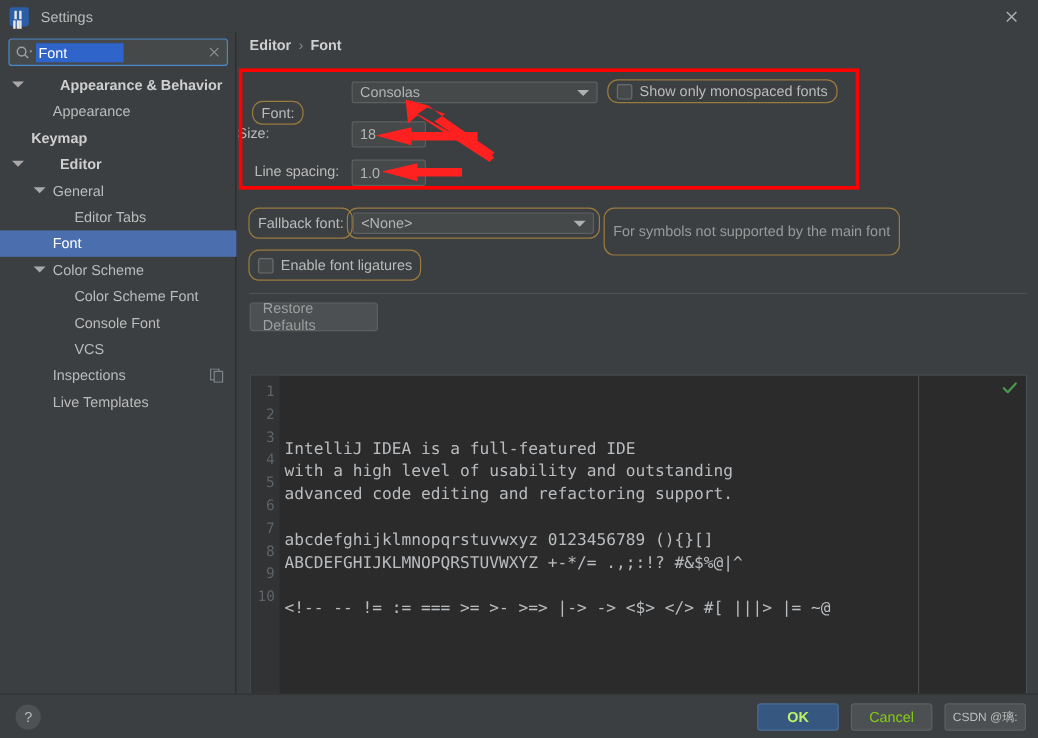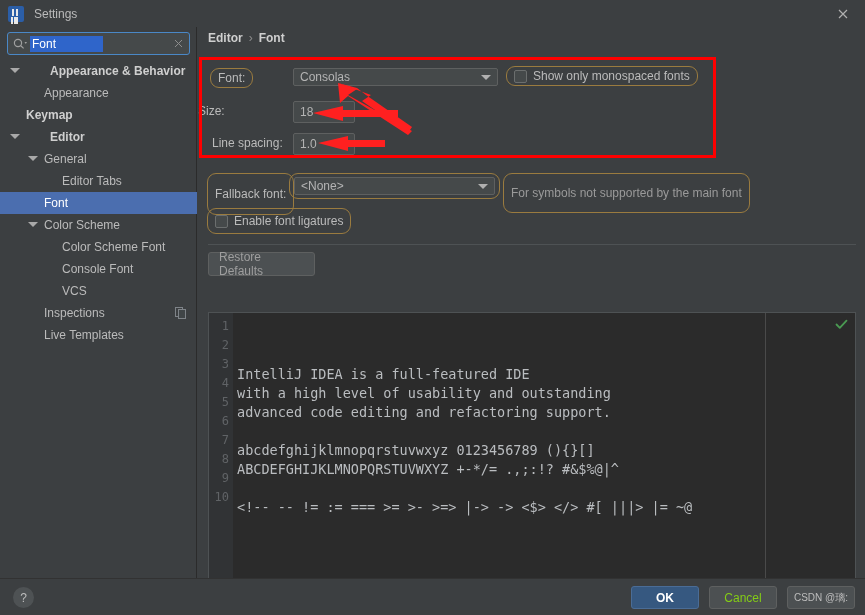--- a/index.html
+++ b/index.html
@@ -222,21 +222,21 @@
     position: absolute; right: 10px; top: 7px;
     display: flex; gap: 10px;
   }
   .fbtn {
     width: 68px; height: 23px; border-radius: 3px;
     font-size: 12px;
     display: flex; align-items: center; justify-content: center;
     cursor: pointer;
   }
   .fbtn.primary {
-    background: #365880; border: 1px solid #4a6c96; color: #ffffff;
+    background: #365880; border: 1px solid #4a6c96; color: #bef264;
     font-weight: bold;
   }
   .fbtn.normal {
     background: #4c5052; border: 1px solid #5e6060; color: #84cc16;
   }
   .fbtn.watermarked {
     background: #4c5052; border: 1px solid #5e6060; color: #bdbdbd;
     font-size: 10px; position: relative; overflow: hidden;
   }
 
@@ -343,21 +343,21 @@
   <div class="content">
 
     <div class="breadcrumb">
       <span>Editor</span>
       <span class="crumb-sep">›</span>
       <span>Font</span>
     </div>
 
     <div class="settings-body">
 
-      <div class="row" style="left:12px; top:12px;">
+      <div class="row" style="left:12px; top:28px;">
         <span class="lbl hl">Font:</span>
       </div>
       <div class="combo" style="position:absolute; left:95px; top:12px; width:205px;">
         <span class="val">Consolas</span>
         <span class="caret"></span>
       </div>
       <div class="hlbox" style="position:absolute; left:308px; top:10px; height:20px;">
         <span class="cbox"></span>
         <span class="lbl" style="margin-left:6px;">Show only monospaced fonts</span>
       </div>
@@ -365,21 +365,21 @@
       <div class="row" style="left:0; top:48px;">
         <span class="lbl">Size:</span>
       </div>
       <div class="txtfield" style="position:absolute; left:95px; top:45px; width:62px;">18</div>
 
       <div class="row" style="left:14px; top:80px;">
         <span class="lbl">Line spacing:</span>
       </div>
       <div class="txtfield" style="position:absolute; left:95px; top:77px; width:62px;">1.0</div>
 
-      <div class="hlbox" style="position:absolute; left:9px; top:117px; height:42px;">
+      <div class="hlbox" style="position:absolute; left:9px; top:117px; height:26px;">
         <span class="lbl">Fallback font:</span>
       </div>
       <div style="position:absolute; left:91px; top:117px; width:211px; height:26px; border:1px solid #9a7b3f; border-radius:9px; display:flex; align-items:center; padding:0 4px;">
         <div class="combo" style="flex:1;">
           <span class="val">&lt;None&gt;</span>
           <span class="caret"></span>
         </div>
       </div>
       <div class="hlbox" style="position:absolute; left:305px; top:117px; height:40px;">
         <span class="hint">For symbols not supported by the main font</span>

